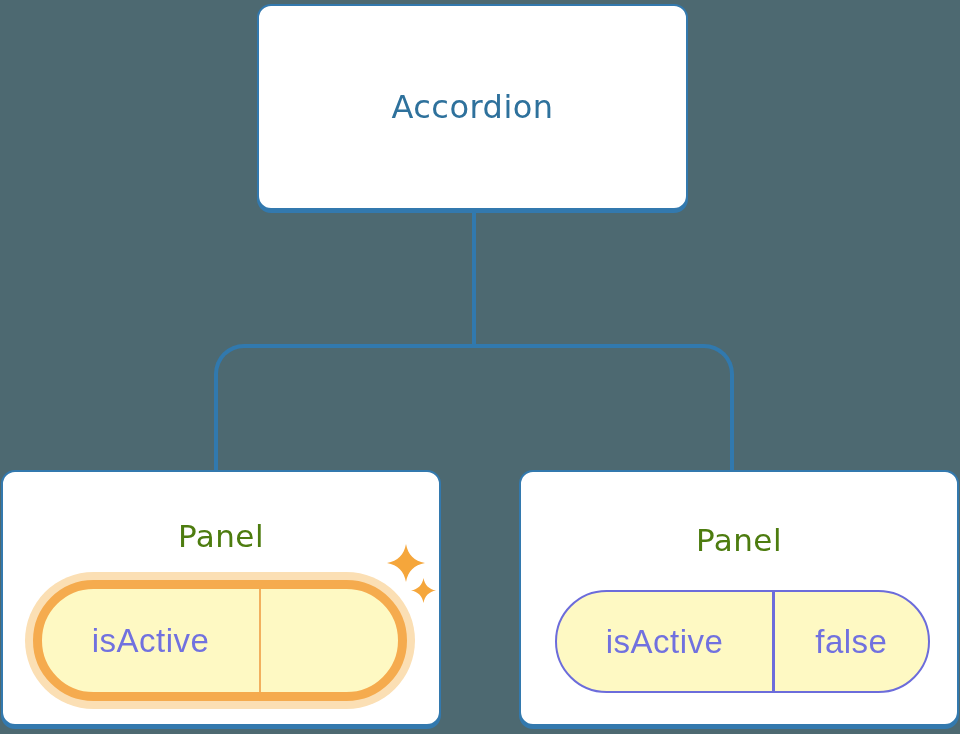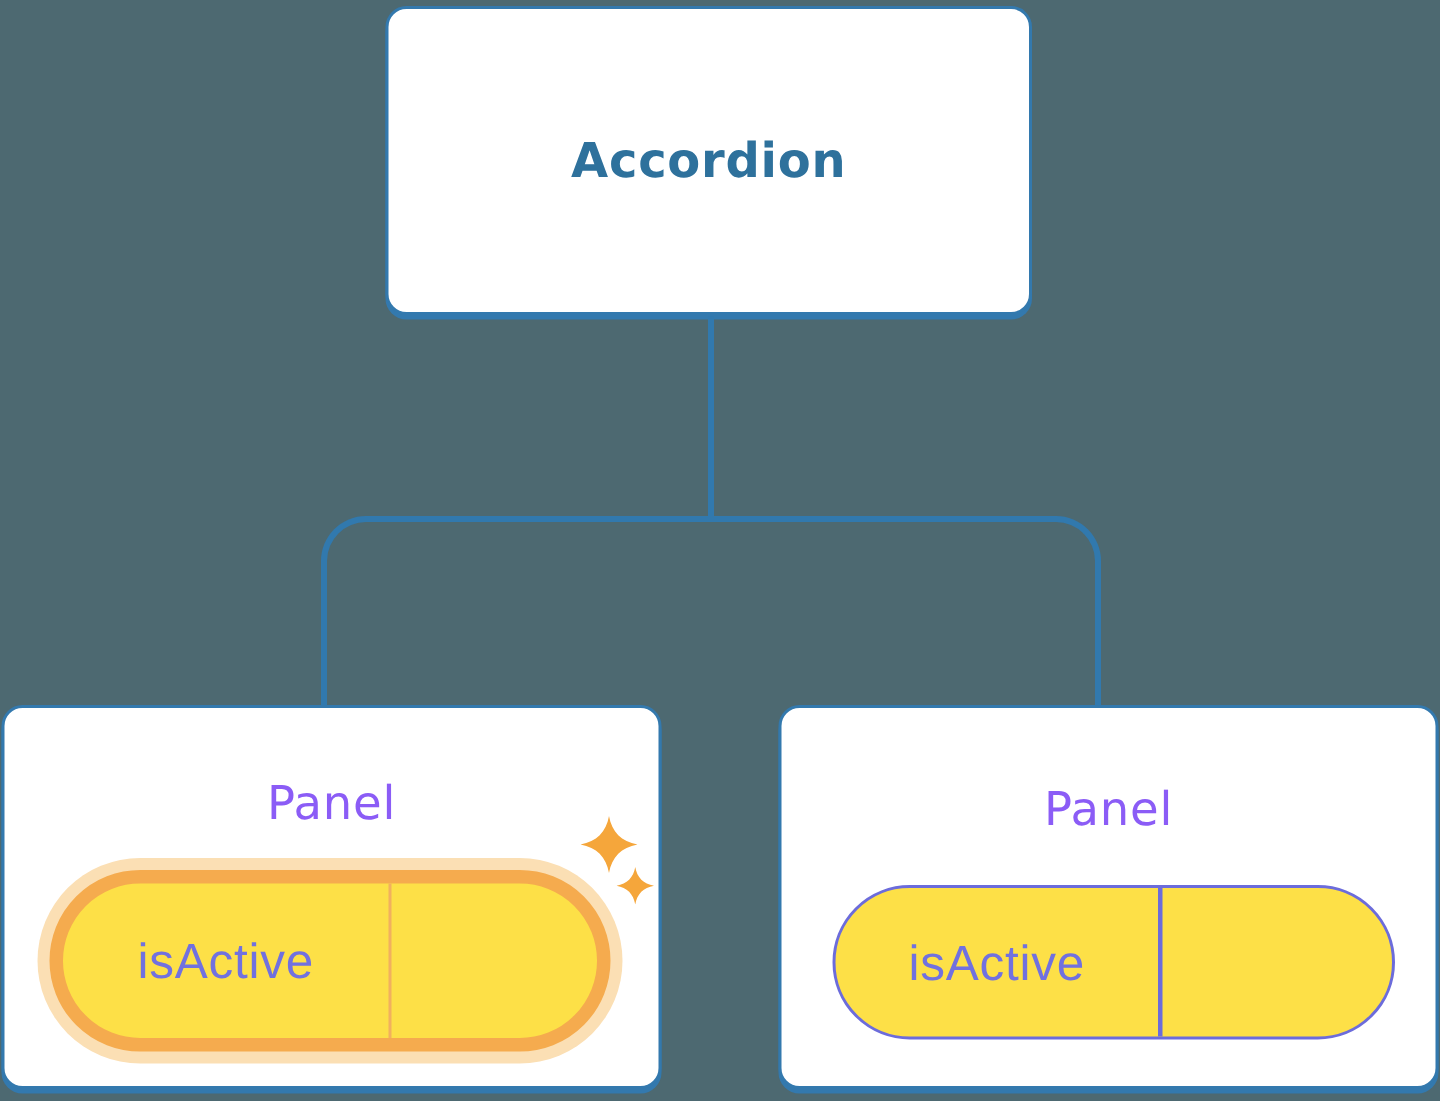--- a/index.html
+++ b/index.html
@@ -21,51 +21,51 @@
   }
   .node-root{
     left:257px;top:4px;width:431px;height:206px;
     display:flex;align-items:center;justify-content:center;
   }
   .node-title{
     font-family:"DejaVu Sans", sans-serif;
     color:#2E719C;
     font-size:32px;
     letter-spacing:0.5px;
-    font-weight:700;
+    font-weight:400;
   }
   
   .stem{
     position:absolute;left:472px;top:211px;width:4px;height:135px;
     background:#3179AE;
   }
   .branch{
     position:absolute;left:214px;top:344px;width:520px;height:126px;
     border:4px solid #3179AE;border-bottom:none;
     border-top-left-radius:30px;border-top-right-radius:30px;
     box-sizing:border-box;
   }
   
   .panel-left{left:1px;top:470px;width:440px;height:256px;}
   .panel-right{left:519px;top:470px;width:440px;height:256px;}
   .panel-title{
     position:absolute;left:0;width:100%;
     text-align:center;
     font-family:"DejaVu Sans", sans-serif;
-    color:#8b5cf6;font-size:31px;letter-spacing:0.5px;font-weight:500;
+    color:#4d7c0f;font-size:31px;letter-spacing:0.5px;font-weight:500;
   }
   .panel-left .panel-title{top:46px;}
   .panel-right .panel-title{top:50px;}
   
   .pill{
     position:absolute;
     border-radius:999px;
     box-sizing:border-box;
     display:flex;align-items:stretch;
-    background:#fde047;
+    background:#fef9c3;
   }
   .pill-active{
     left:30px;top:108px;width:374px;height:121px;
     border:9px solid #F5AB4E;
     box-shadow:0 0 0 8px #FBDFB4;
   }
   .pill-inactive{
     left:34px;top:118px;width:375px;height:103px;
     border:2.5px solid #6C6CDB;
   }
@@ -124,16 +124,17 @@
       <div class="divider divider-orange"></div>
     </div>
   </div>
 
   <div class="node panel-right">
     <div class="panel-title">Panel</div>
 
     <div class="pill pill-inactive">
       <div class="pill-seg seg-key">isActive</div>
       <div class="divider divider-purple"></div>
+      <div class="pill-seg seg-val">false</div>
     </div>
   </div>
 
 </div>
 
 </body></html>

